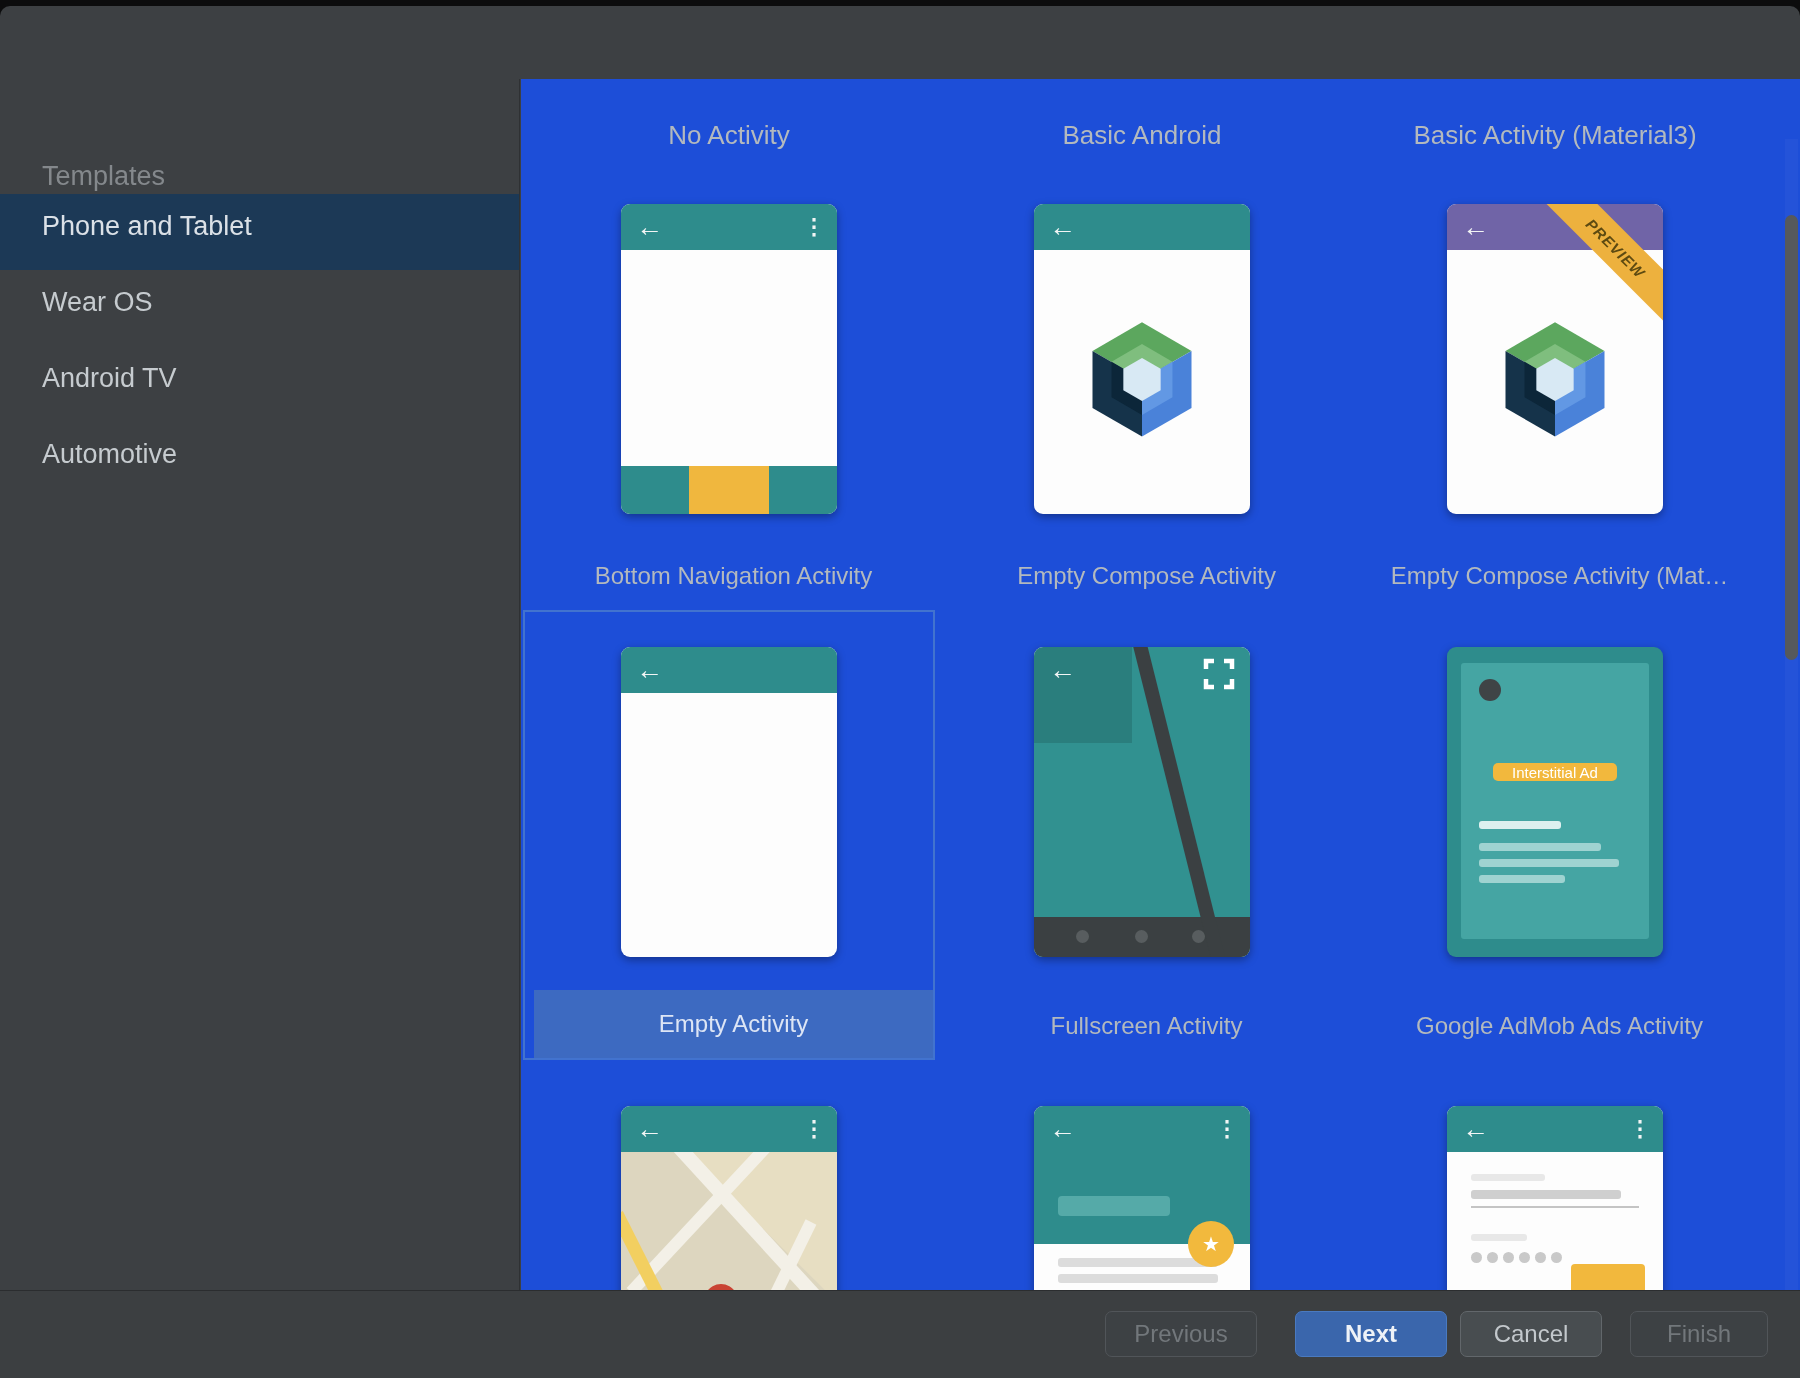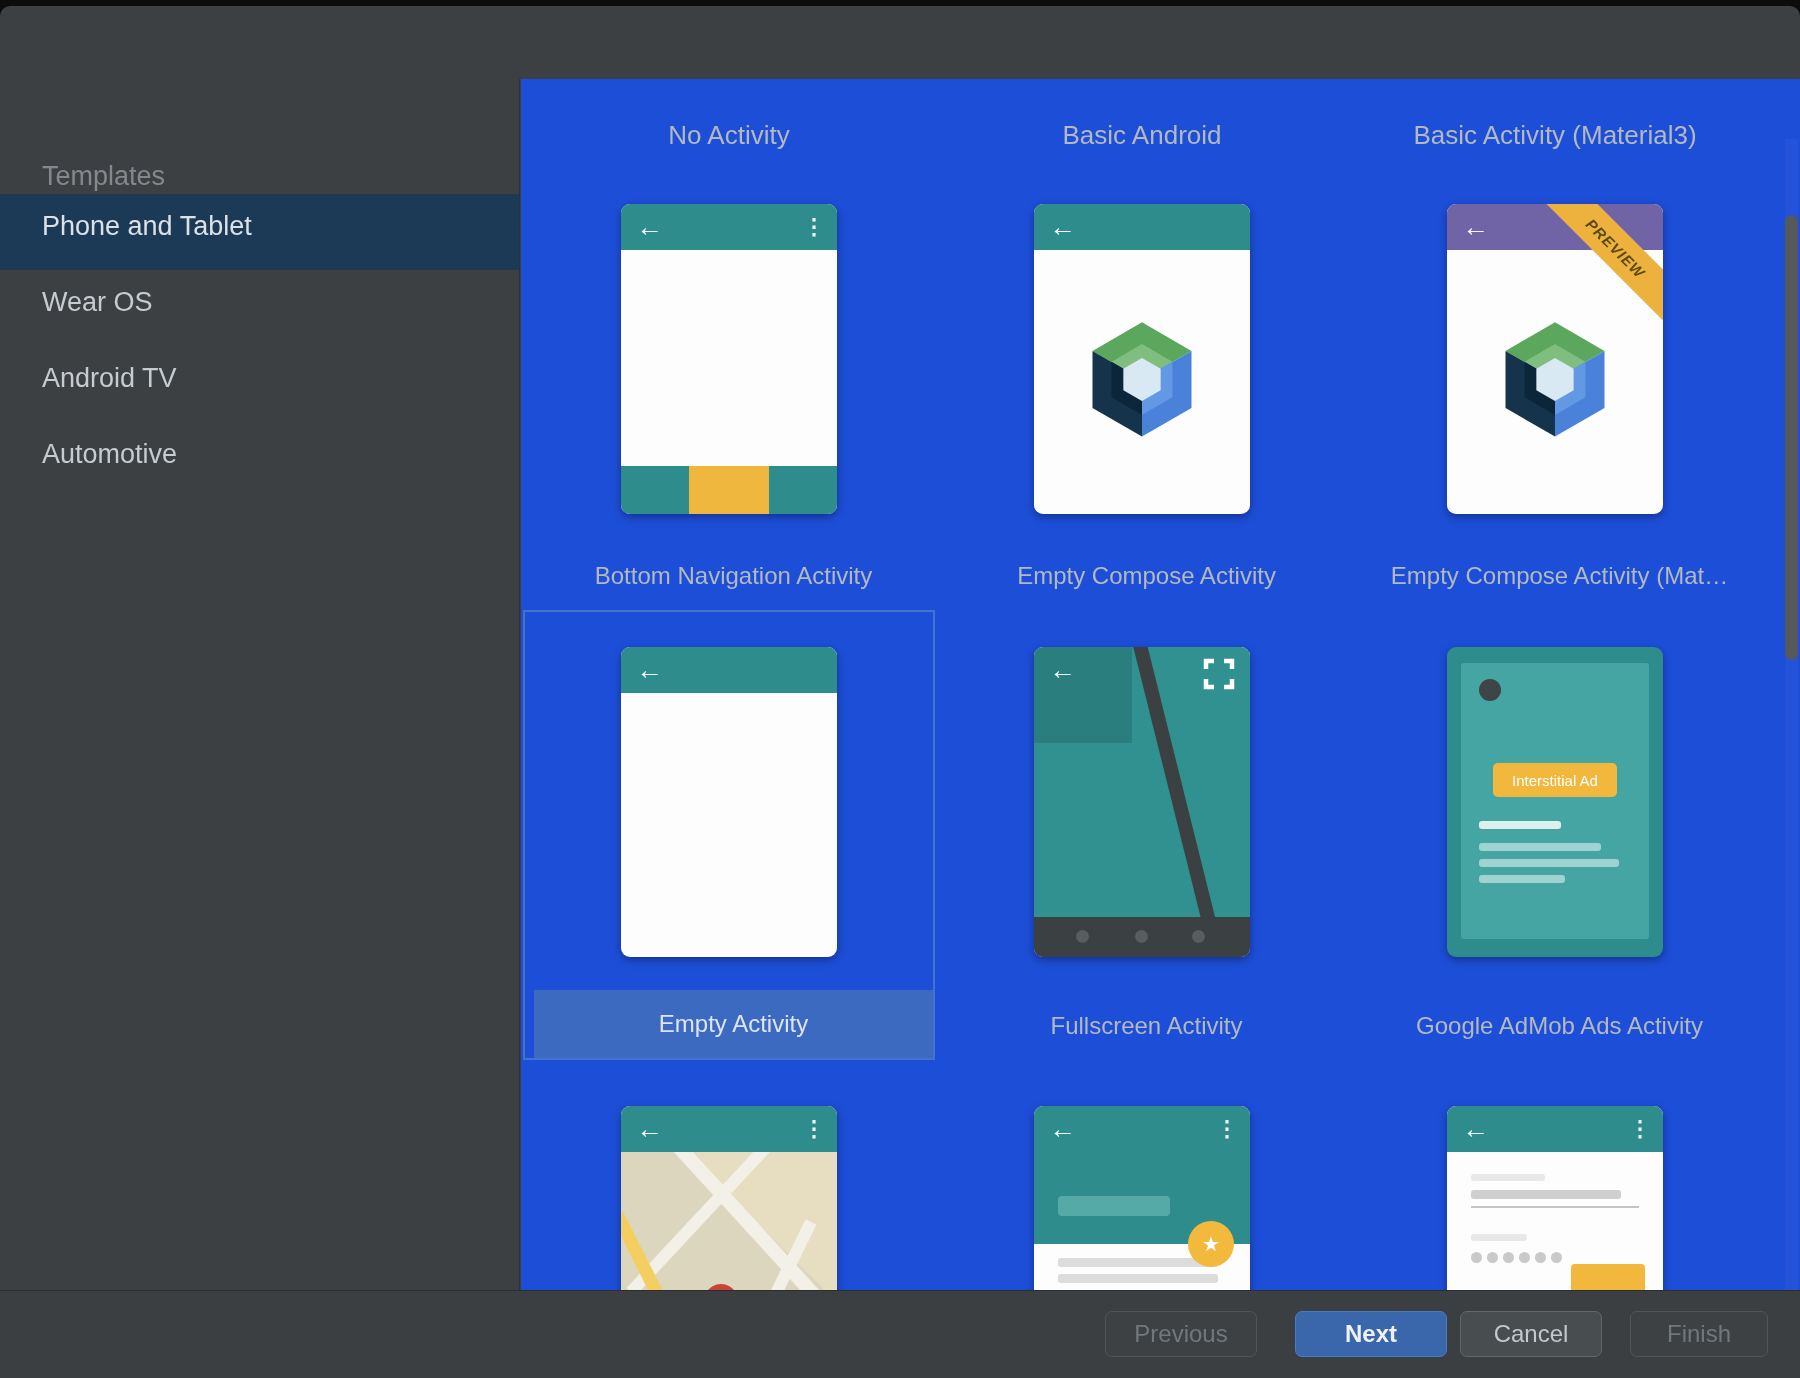--- a/index.html
+++ b/index.html
@@ -50,21 +50,21 @@
   .fs-shade{position:absolute;left:0;top:0;width:98px;height:96px;background:rgba(0,0,0,.13);}
   .fs-diag{position:absolute;left:92px;top:-30px;width:14px;height:400px;background:#3b4042;
            transform:rotate(-14deg);transform-origin:top center;z-index:2;}
   .fs-bar{position:absolute;left:0;bottom:0;width:100%;height:40px;background:#3b4042;z-index:1;}
   .fs-dot{position:absolute;bottom:14px;width:13px;height:13px;border-radius:50%;background:#585d5f;}
   .fs-icon{position:absolute;right:14px;top:10px;z-index:3;}
   
   .admob{background:#2e8c8c;}
   .ad-screen{position:absolute;left:14px;right:14px;top:16px;bottom:18px;background:#45a5a3;border-radius:3px;}
   .ad-circle{position:absolute;left:18px;top:16px;width:22px;height:22px;border-radius:50%;background:#3f4446;}
-  .ad-btn{position:absolute;left:32px;top:100px;width:124px;height:34px;border-radius:5px;background:#f2b83d;
+  .ad-btn{position:absolute;left:32px;top:100px;width:124px;height:18px;border-radius:5px;background:#f2b83d;
           display:flex;align-items:center;justify-content:center;font-size:15px;color:#fff;}
   .ad-line{position:absolute;left:18px;height:8px;border-radius:3px;background:#9fd3d1;}
   
   .t-body-svg{position:absolute;left:0;top:46px;right:0;bottom:0;}
   .fab{position:absolute;right:16px;top:115px;width:46px;height:46px;border-radius:50%;background:#f2b93d;
        z-index:4;display:flex;align-items:center;justify-content:center;color:#fff;font-size:20px;}
   .sf-header{position:absolute;left:0;top:0;right:0;height:138px;background:#2e8c8c;z-index:2;}
   .sf-line{position:absolute;left:24px;top:90px;width:112px;height:20px;border-radius:4px;background:#55aaa8;}
   .gline{position:absolute;left:24px;height:9px;border-radius:3px;background:#dcdcdc;}
   

